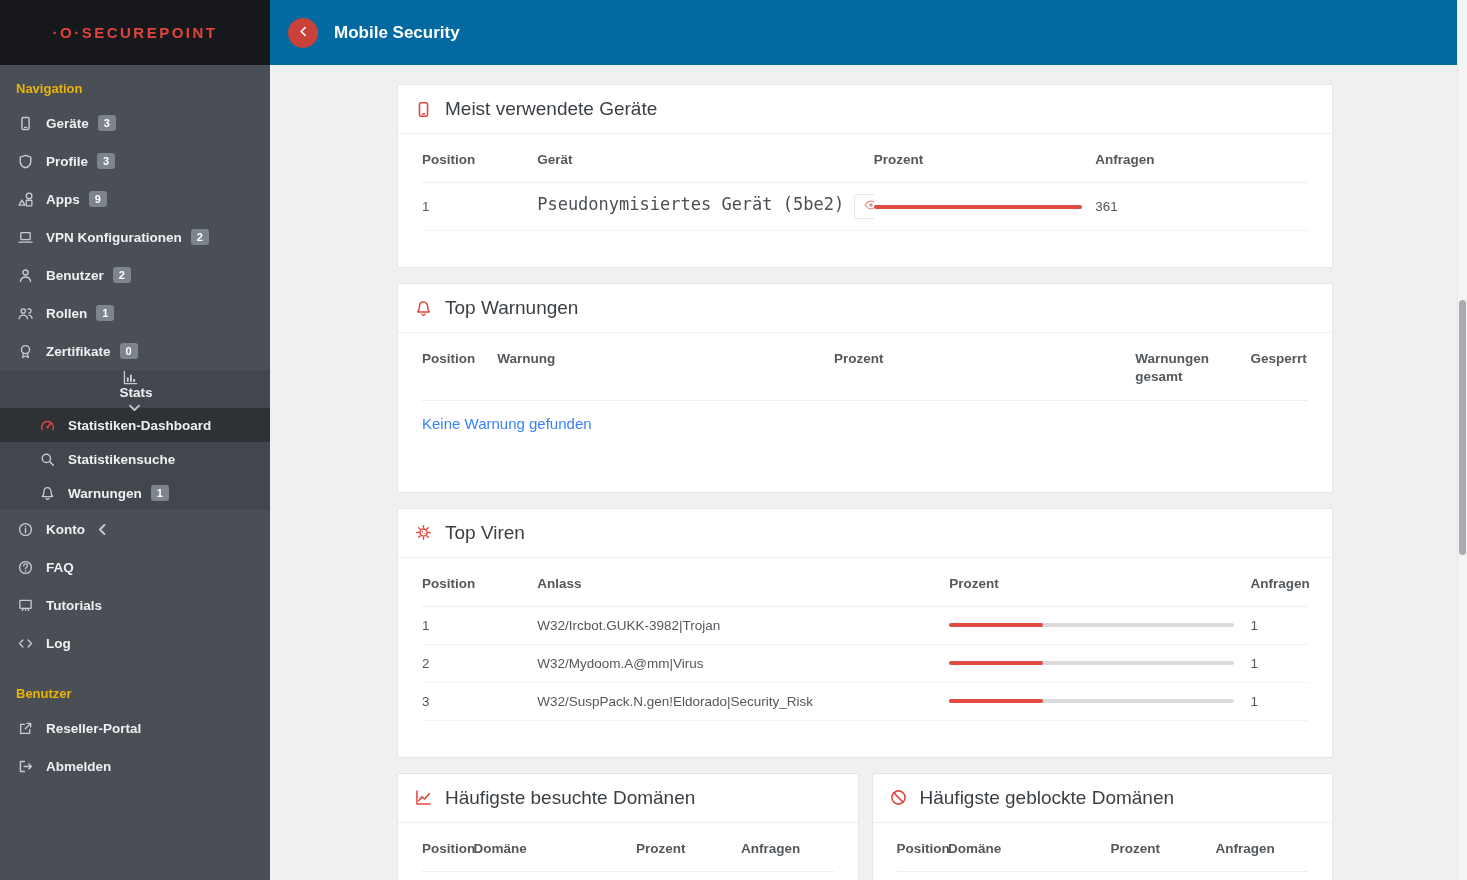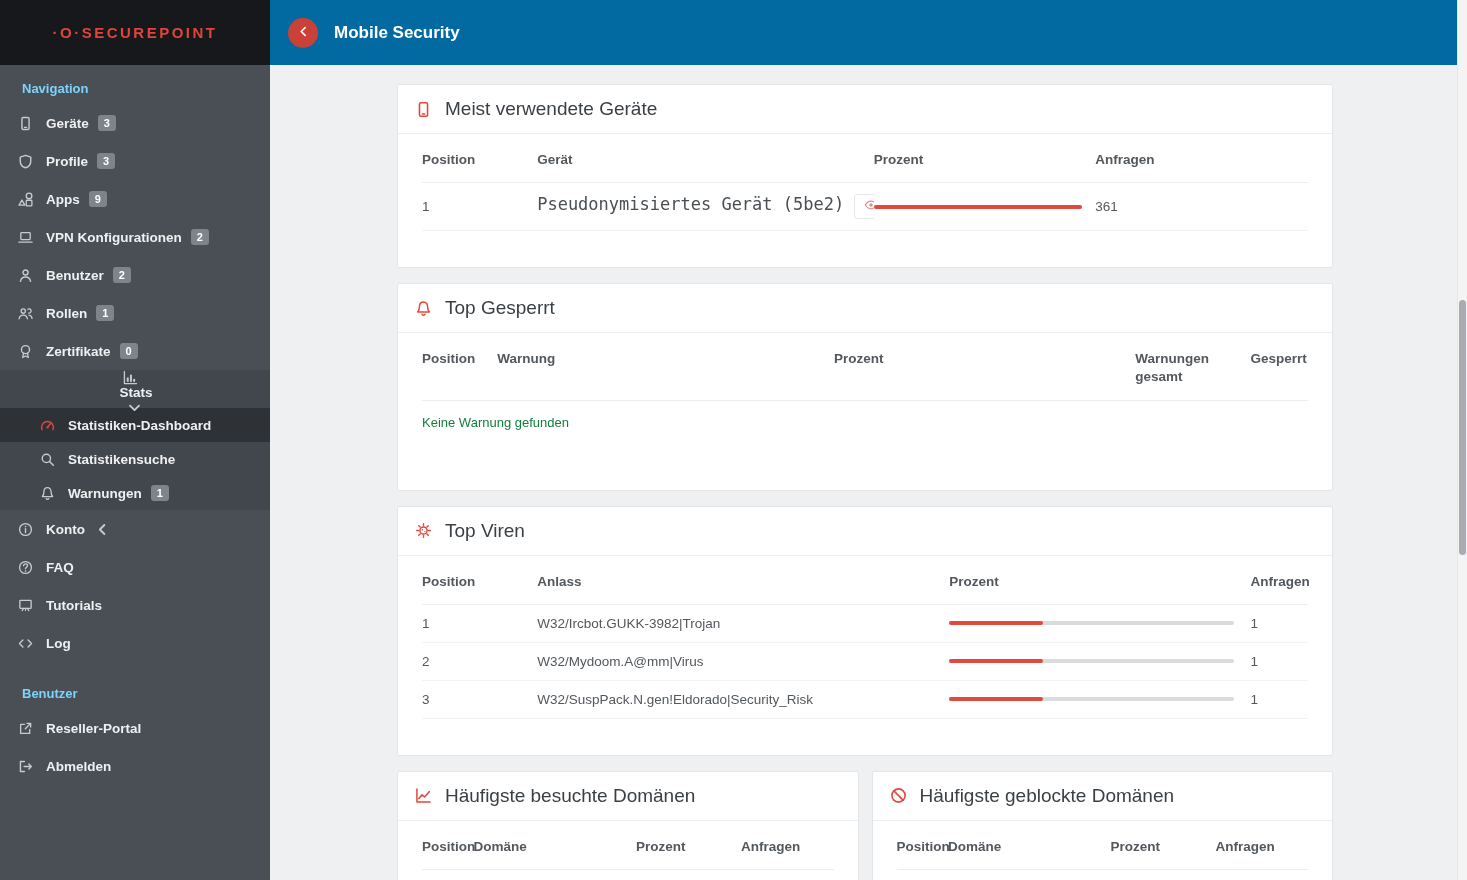--- a/index.html
+++ b/index.html
@@ -15,21 +15,21 @@
   
   .topbar { position:absolute; left:270px; top:0; right:10px; height:65px; background:#0369a1;
             display:flex; align-items:center; gap:16px; padding-left:18px; }
   .back-btn { width:30px; height:30px; border-radius:50%; border:none; background:#c94138; color:#fff;
               display:flex; align-items:center; justify-content:center; cursor:pointer; flex:0 0 auto; }
   .back-btn svg { width:13px; height:13px; }
   .topbar-title { color:#fff; font-weight:bold; font-size:17px; }
 
   
   .sidebar { position:absolute; left:0; top:65px; width:270px; bottom:0; background:#4a4f56; overflow:hidden; }
-  .nav-label { color:#7dd3fc; font-weight:bold; font-size:13px; padding:16px 22px 8px; }
+  .nav-label { color:#eab308; font-weight:bold; font-size:13px; padding:16px 16px 8px; }
   .nav-label.later { padding-top:24px; }
   .nav-item { display:flex; align-items:center; height:38px; padding:0 14px 0 16px;
               color:#eef0f2; font-weight:bold; font-size:13.5px; cursor:pointer; }
   .nav-item .icon { width:18px; margin-right:12px; color:#c7cbcf; display:inline-flex; justify-content:center; }
   .nav-item .icon svg { width:15px; height:15px; }
   .nav-text { white-space:nowrap; }
   .badge { margin-left:9px; background:#7d848c; color:#fff; font-size:11px; font-weight:bold;
            border-radius:3px; padding:2px 6px; line-height:1.1; }
   .chev { margin-left:9px; color:#cdd1d5; display:inline-flex; }
   .chev svg { width:9px; height:9px; }
@@ -57,21 +57,21 @@
   .data-table td { font-size:13.5px; color:#53585d; padding:11px 10px 11px 0;
                    border-bottom:1px solid #f1f3f4; vertical-align:middle; overflow:hidden; white-space:nowrap; }
   .mono { font-family:"DejaVu Sans Mono", monospace; font-size:17px; color:#4a4f54; margin-right:10px; }
   .eye-btn { display:inline-flex; align-items:center; border:1px solid #e4e6e8; border-radius:3px;
              padding:3px 9px; background:#fff; color:#df9089; cursor:pointer; vertical-align:middle; }
   .eye-btn svg { width:14px; height:14px; }
   .bar-track { height:4px; background:#d9dbdd; border-radius:2px; position:relative; }
   .bar-fill { position:absolute; left:0; top:0; height:4px; border-radius:2px; background:#df4a41; }
   .devices-table .bar-track { width:208px; }
   .viruses-table .bar-track { width:285px; }
-  .empty-text { padding:14px 0 24px; font-size:13px; color:#15803d; }
+  .empty-text { padding:14px 0 24px; font-size:15px; color:#3b82f6; }
 
   
   .scrollbar { position:absolute; right:0; top:0; width:10px; height:880px; background:#f4f4f4; border-left:1px solid #e6e6e6; }
   .scroll-thumb { position:absolute; left:1px; right:1px; top:300px; height:255px; background:#a8acb0; border-radius:5px; }
 </style>
 </head>
 <body>
 
 <div class="app">
 
@@ -320,21 +320,21 @@
     </section>
 
     <section class="card">
       <div class="card-header">
         <span class="icon">
             <svg viewBox="0 0 16 16">
               <path d="M8 1.8 C5.7 1.8 4.2 3.6 4.2 6.2 C4.2 9.3 3.3 10.3 2.5 11.3 H13.5 C12.7 10.3 11.8 9.3 11.8 6.2 C11.8 3.6 10.3 1.8 8 1.8 Z" fill="none" stroke="currentColor" stroke-linecap="round" stroke-linejoin="round" stroke-width="1.4"></path>
               <path d="M6.6 13.4 A1.5 1.5 0 0 0 9.4 13.4" fill="none" stroke="currentColor" stroke-linecap="round" stroke-linejoin="round" stroke-width="1.4"></path>
             </svg>
           </span>
-        <h2 class="card-title">Top Gesperrt</h2>
+        <h2 class="card-title">Top Warnungen</h2>
       </div>
       <div class="card-body">
         <table class="data-table warnings-table" id="warnings-table">
             <colgroup>
               <col style="width:8.5%">
               <col style="width:38%">
               <col style="width:34%">
               <col style="width:13%">
               <col style="width:6.5%">
             </colgroup>

